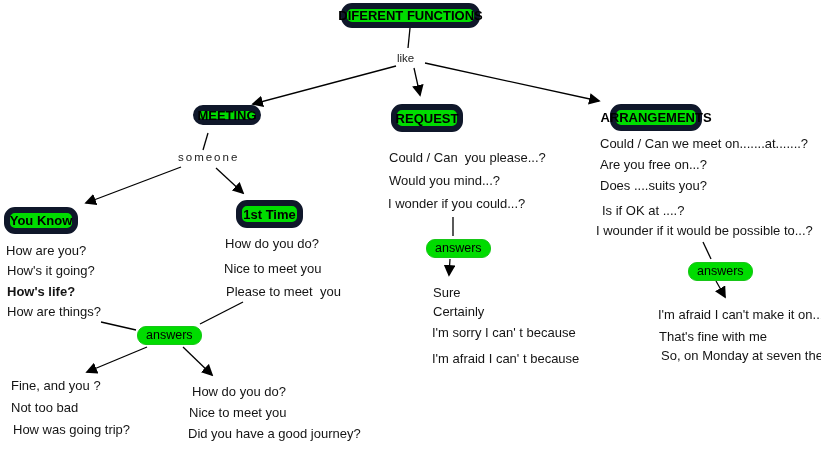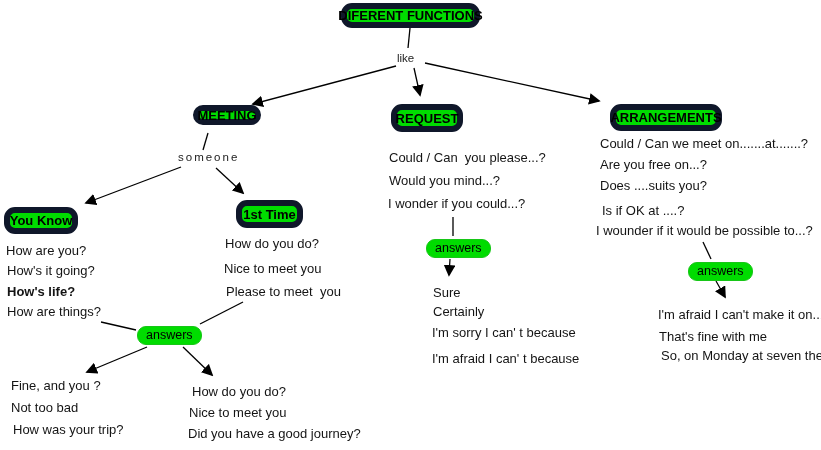--- a/index.html
+++ b/index.html
@@ -103,40 +103,40 @@
   <div class="node" style="left:236px; top:200px; width:67px; height:28px;">1st Time</div>
 
   <div class="txt" style="left:225px; top:236px;">How do you do?</div>
   <div class="txt" style="left:224px; top:261px;">Nice to meet you</div>
   <div class="txt" style="left:226px; top:284px;">Please to meet  you</div>
 
   <div class="pill" style="left:137px; top:326px;">answers</div>
 
   <div class="txt" style="left:11px; top:378px;">Fine, and you ?</div>
   <div class="txt" style="left:11px; top:400px;">Not too bad</div>
-  <div class="txt" style="left:13px; top:422px;">How was your trip?</div>
+  <div class="txt" style="left:13px; top:422px;">How was going trip?</div>
 
   <div class="txt" style="left:192px; top:384px;">How do you do?</div>
   <div class="txt" style="left:189px; top:405px;">Nice to meet you</div>
   <div class="txt" style="left:188px; top:426px;">Did you have a good journey?</div>
 
   <div class="node" style="left:391px; top:104px; width:72px; height:28px;">REQUEST</div>
 
   <div class="txt" style="left:389px; top:150px;">Could / Can  you please...?</div>
   <div class="txt" style="left:389px; top:173px;">Would you mind...?</div>
   <div class="txt" style="left:388px; top:196px;">I wonder if you could...?</div>
 
   <div class="pill" style="left:426px; top:239px;">answers</div>
 
   <div class="txt" style="left:433px; top:285px;">Sure</div>
   <div class="txt" style="left:433px; top:304px;">Certainly</div>
   <div class="txt" style="left:432px; top:325px;">I'm sorry I can' t because</div>
   <div class="txt" style="left:432px; top:351px;">I'm afraid I can' t because</div>
 
-  <div class="node" style="left:610px; top:104px; width:112px; height:27px;">ARRANGEMENTS</div>
+  <div class="node" style="left:610px; top:104px; width:92px; height:27px;">ARRANGEMENTS</div>
 
   <div class="txt" style="left:600px; top:157px;">Are you free on...?</div>
   <div class="txt" style="left:600px; top:136px;">Could / Can we meet on.......at.......?</div>
   <div class="txt" style="left:600px; top:178px;">Does ....suits you?</div>
   <div class="txt" style="left:602px; top:203px;">Is if OK at ....?</div>
   <div class="txt" style="left:596px; top:223px;">I wounder if it would be possible to...?</div>
 
   <div class="pill" style="left:688px; top:262px;">answers</div>
 
   <div class="txt" style="left:658px; top:307px;">I'm afraid I can't make it on...</div>

